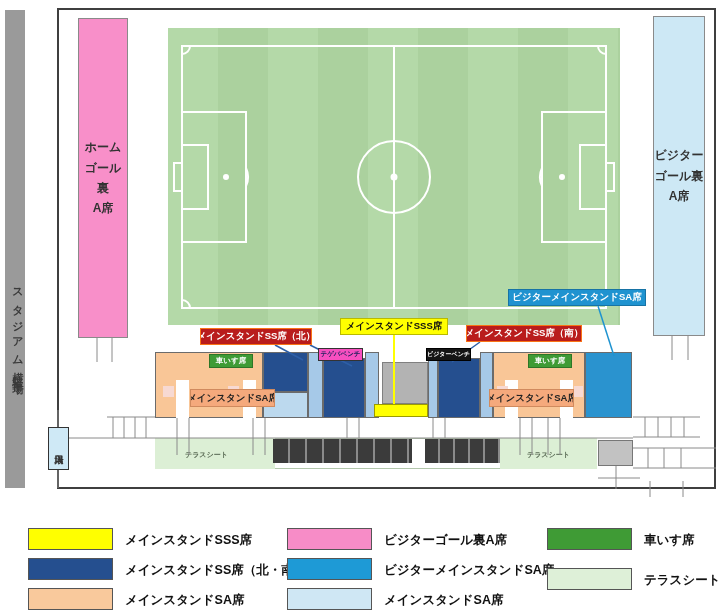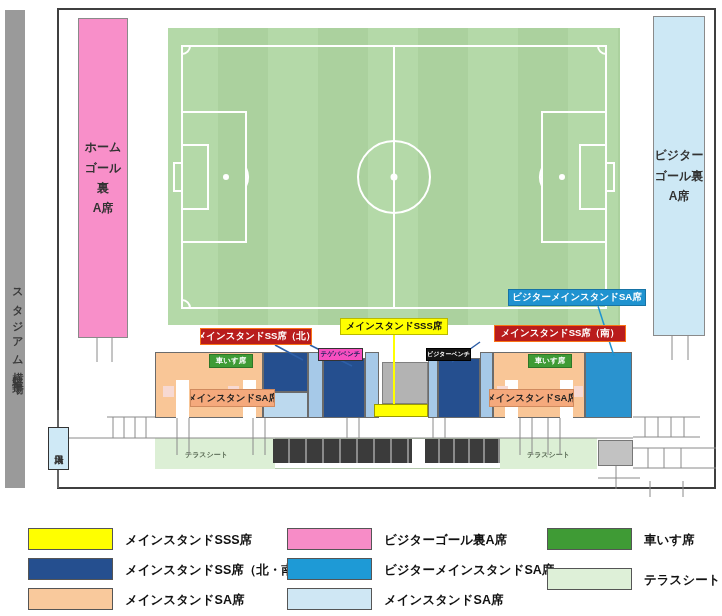--- a/index.html
+++ b/index.html
@@ -127,21 +127,21 @@
   <div class="abs flag salbl" style="left:489px;top:389px;width:85px;height:18px;">
     <span>メインスタンドSA席</span>
   </div>
 
   <div class="abs flag blue" style="left:200px;top:328px;width:112px;height:17px;">
     <span>メインスタンドSS席（北）</span>
   </div>
   <div class="abs flag yellow" style="left:340px;top:318px;width:108px;height:17px;">
     <span>メインスタンドSSS席</span>
   </div>
-  <div class="abs flag blue" style="left:494px;top:325px;width:132px;height:17px;">
+  <div class="abs flag blue" style="left:466px;top:325px;width:116px;height:17px;">
     <span>メインスタンドSS席（南）</span>
   </div>
   <div class="abs flag vblue" style="left:508px;top:289px;width:138px;height:17px;">
     <span>ビジターメインスタンドSA席</span>
   </div>
 
   <div class="abs" style="left:155px;top:438px;width:442px;height:31px;border:1px solid #b2c6ab;background:#fff;z-index:2;box-sizing:border-box;"></div>
   <div class="abs nob" style="left:155px;top:438px;width:120px;height:31px;background:#dcefd5;z-index:3;"></div>
   <div class="abs nob" style="left:500px;top:438px;width:97px;height:31px;background:#dcefd5;z-index:3;"></div>
   <div class="abs terrace-label" style="left:185px;top:450px;z-index:4;"><span>テラスシート</span></div>

